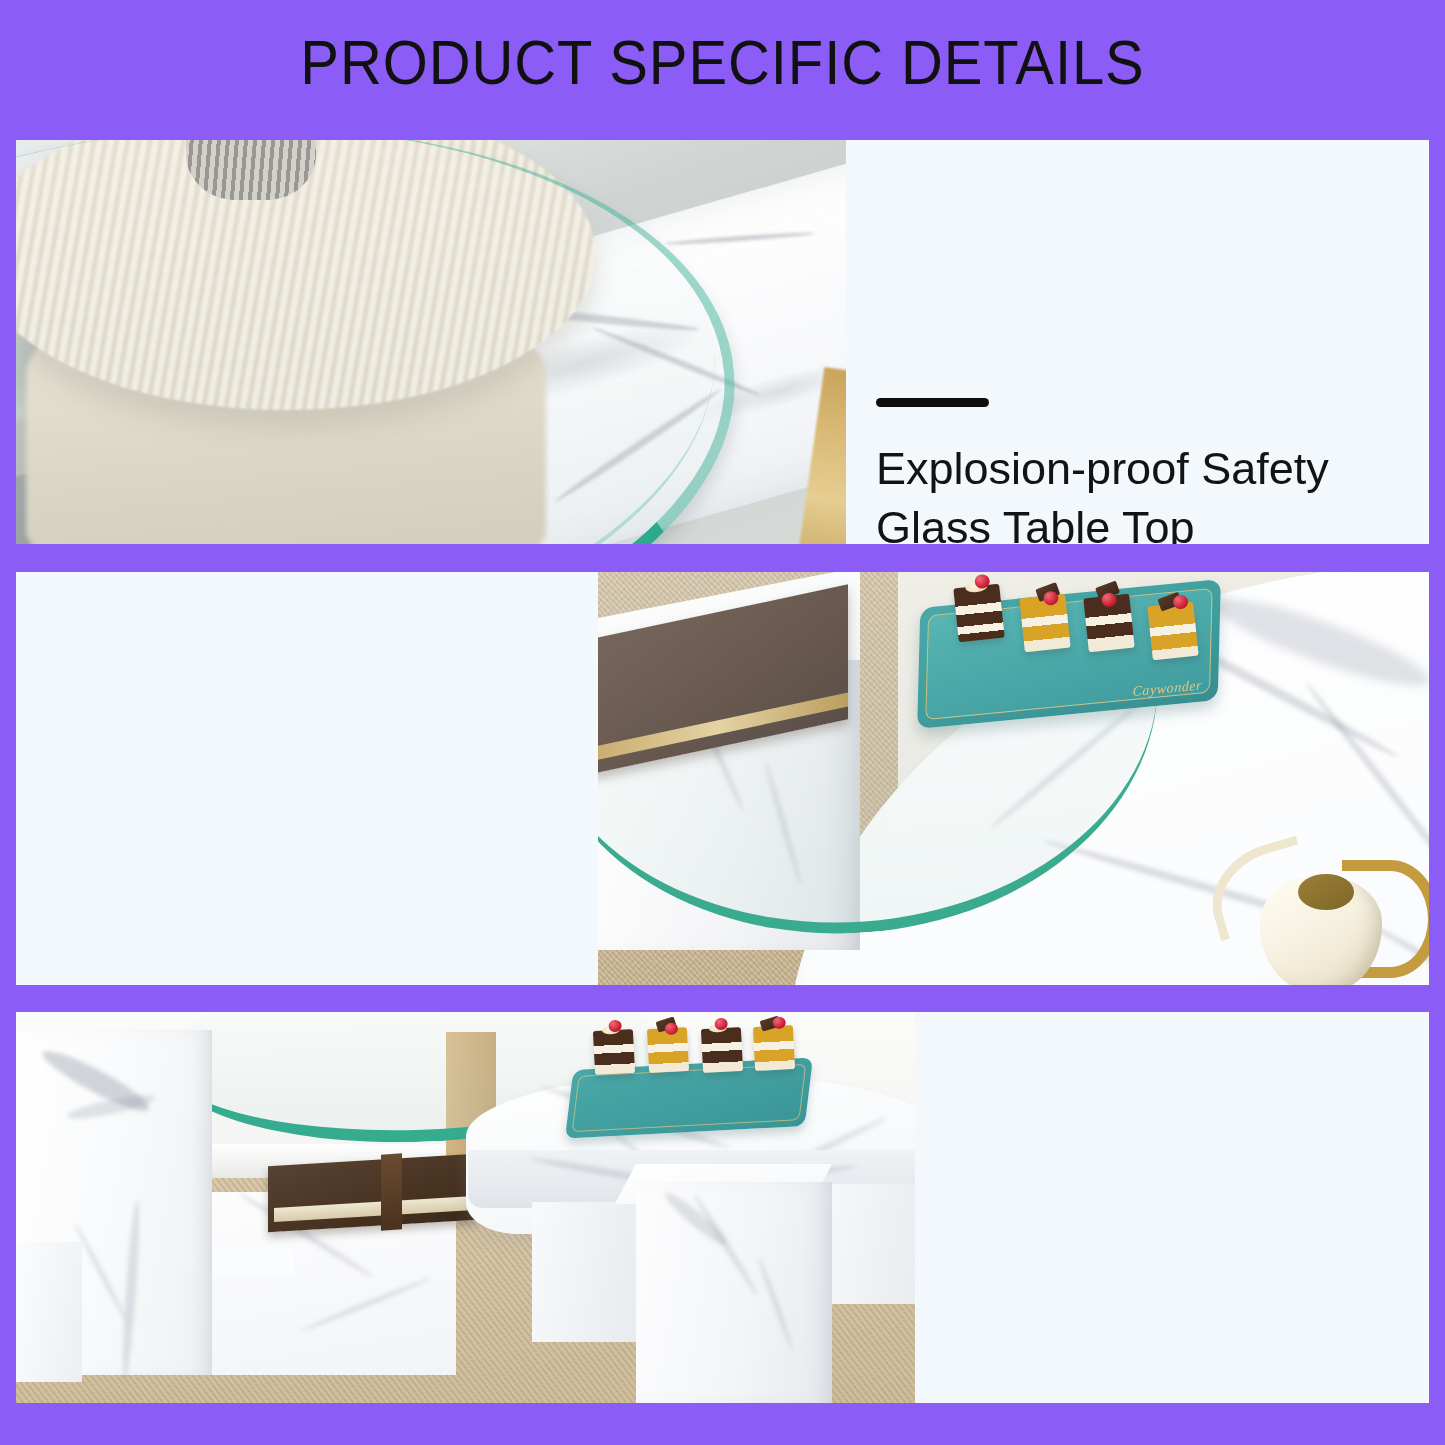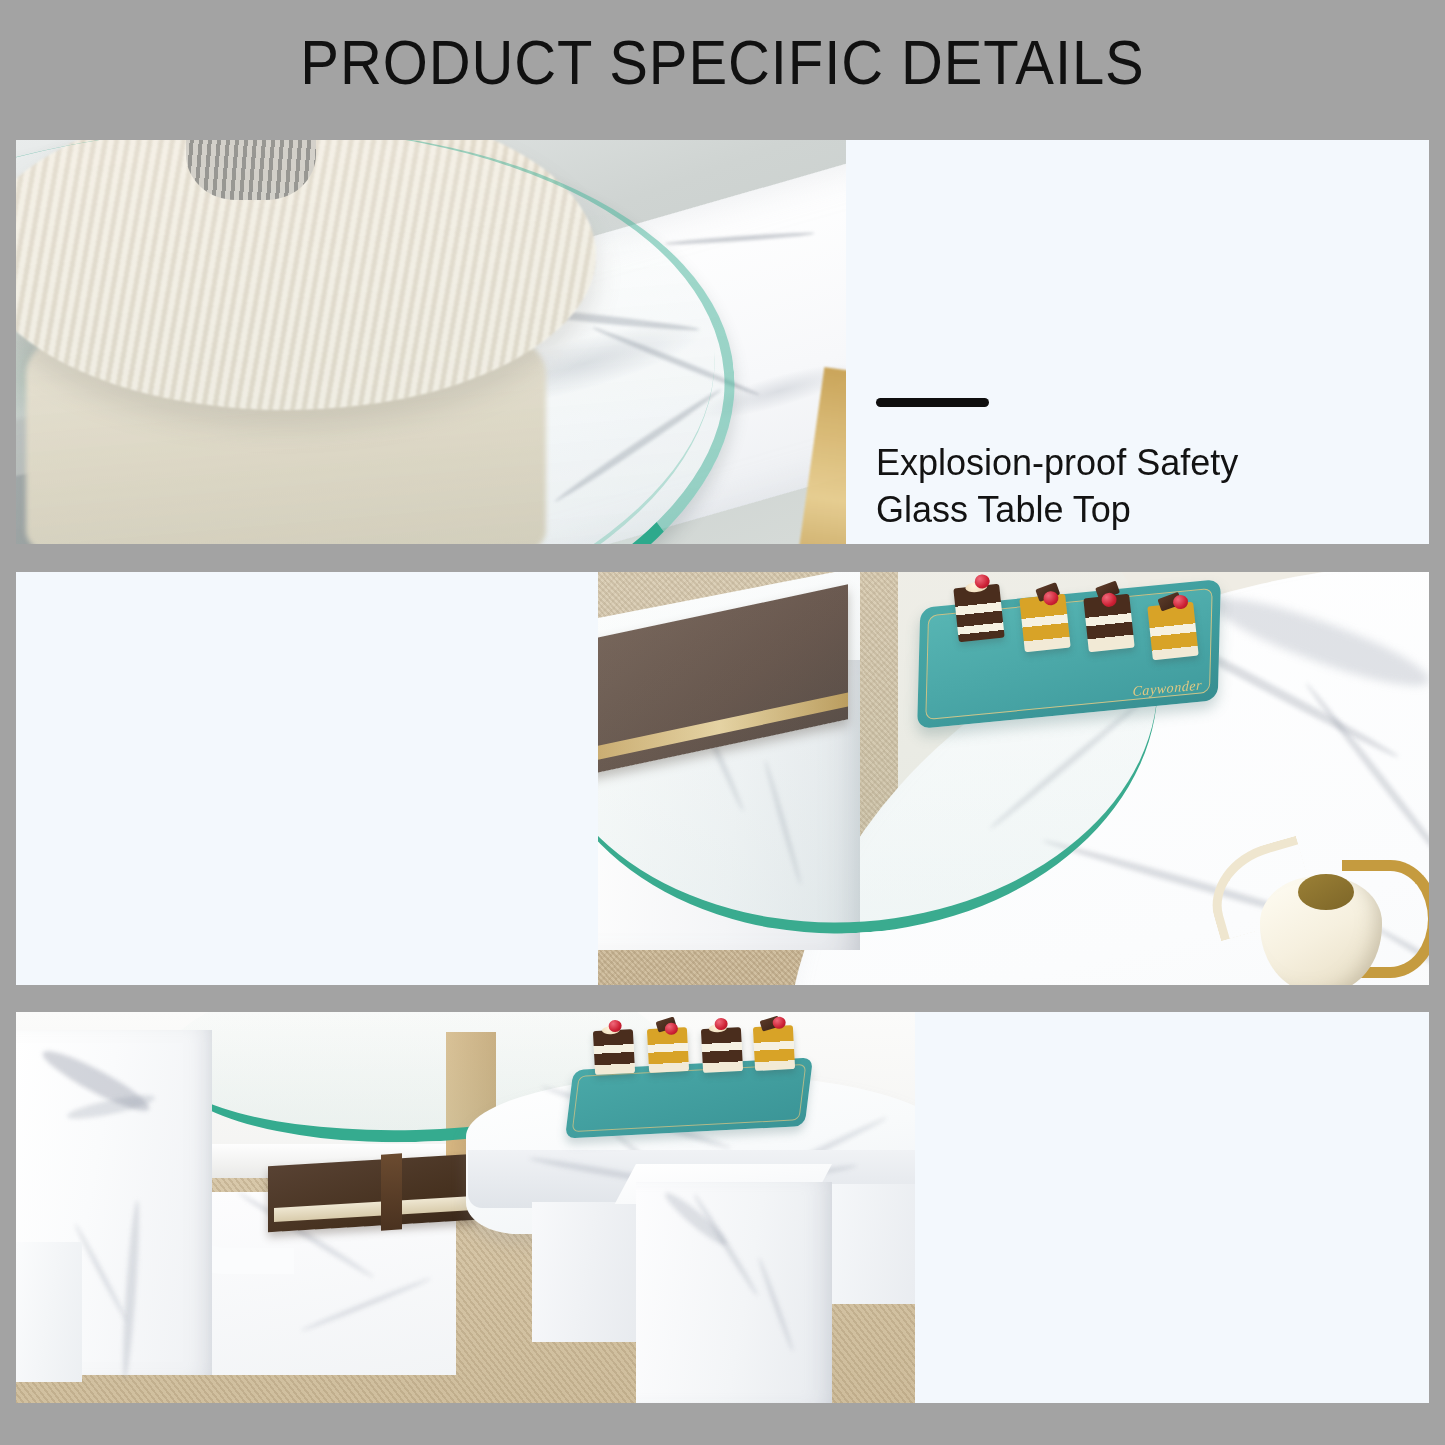--- a/index.html
+++ b/index.html
@@ -2,21 +2,21 @@
 <html><head>
 <meta charset="utf-8">
 <style>
   html,body{margin:0;padding:0;}
   body{
     width:1445px;height:1445px;
     background:#ffffff;
     font-family:"Liberation Sans","DejaVu Sans",sans-serif;
     overflow:hidden;
   }
-  .page{position:relative;width:1445px;height:1445px;background:#a3a3a3;}
+  .page{position:relative;width:1445px;height:1445px;background:#8b5cf6;}
 
   
   .title{
     position:absolute;left:0;top:26px;width:1445px;
     text-align:center;
     font-size:63px;
     letter-spacing:1px;
     color:#111111;
     font-weight:400;
     font-family:"Liberation Sans Narrow","Liberation Sans",sans-serif;
@@ -33,21 +33,21 @@
   
   .photo{position:absolute;overflow:hidden;}
   .p1-photo{left:0;top:0;width:830px;height:404px;}
   .p2-photo{left:582px;top:0;width:831px;height:413px;}
   .p3-photo{left:0;top:0;width:899px;height:391px;}
 
   
   .caption{position:absolute;color:#111111;}
   .rule{height:9px;background:#0e0e0e;border-radius:5px;}
   .cap-text{
-    font-size:36px;line-height:1.30;color:#131313;white-space:pre-line;
+    font-size:45px;line-height:1.30;color:#131313;white-space:pre-line;
     font-family:"Liberation Sans","DejaVu Sans",sans-serif;
   }
   .cap1{left:860px;top:258px;width:540px;text-align:left;}
   .cap1 .rule{width:113px;margin-bottom:33px;}
 
   
   .ph1-bg{position:absolute;inset:0;background:
       linear-gradient(160deg,#e9ecec 0%,#dfe3e2 18%,#cfd4d2 40%,#c9cfcd 62%,#d6dbd8 100%);}
   
   .ph1-marble{

